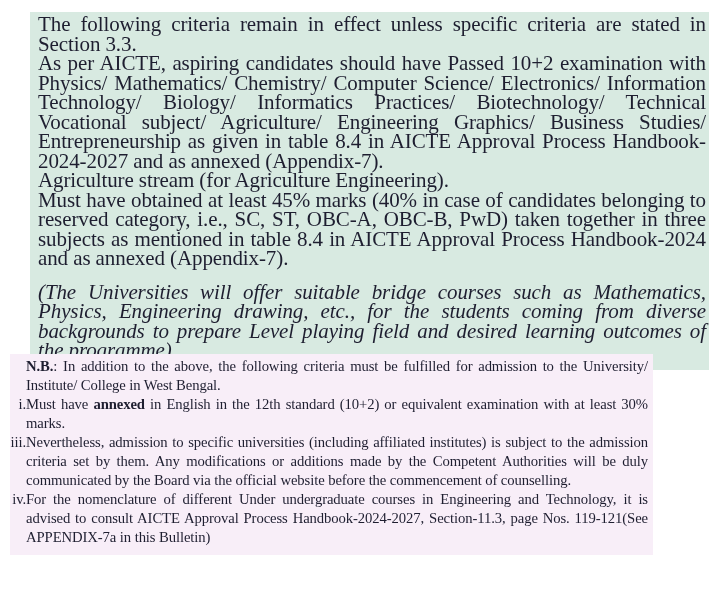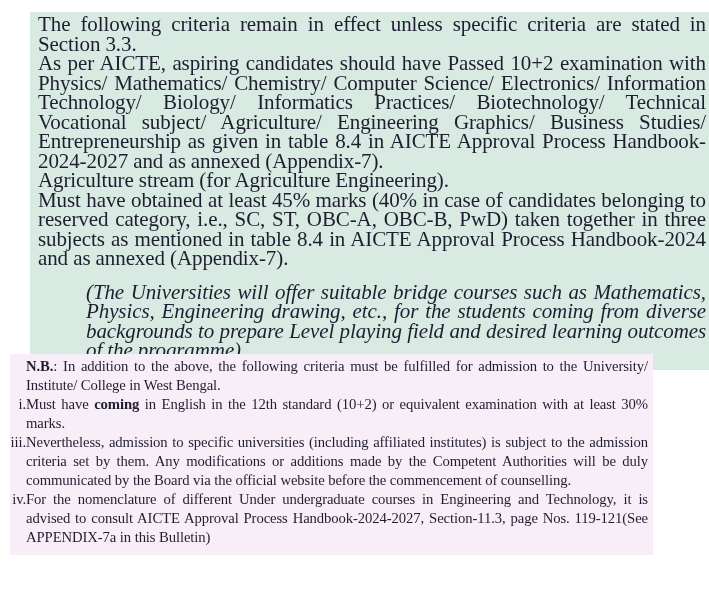--- a/index.html
+++ b/index.html
@@ -31,21 +31,21 @@
     left: 10px;
     top: 354px;
     width: 643px;
     background: var(--pink-panel-bg, #f8eef8);
     padding: 3px 5px 8px 0;
     font-size: 14.7px;
     line-height: 19px;
   }
   p { margin: 0; }
   .spaced { }
-  .spaced-lg { margin-top: 14px; margin-left: 48px; }
+  .spaced-lg { margin-top: 14px; }
   .bold, strong { font-weight: bold; }
   .italic { font-style: italic; }
   .nb-para { padding-left: 16px; }
   .list-item { display: flex; }
   .list-item .marker {
     flex: 0 0 16px;
     text-align: right;
     white-space: nowrap;
   }
   .list-item .item-text {
@@ -63,21 +63,21 @@
   <p class="spaced">Must have obtained at least 45% marks (40% in case of candidates belonging to reserved category, i.e., SC, ST, OBC-A, OBC-B, PwD) taken together in three subjects as mentioned in table 8.4 in AICTE Approval Process Handbook-2024 and as annexed (Appendix-7).</p>
   <p class="italic spaced-lg">(The Universities will offer suitable bridge courses such as Mathematics, Physics, Engineering drawing, etc., for the students coming from diverse backgrounds to prepare Level playing field and desired learning outcomes of the programme)</p>
 </section>
 
 <section class="panel pink">
   <p class="nb-para">
     <strong>N.B.</strong><span>: In addition to the above, the following criteria must be fulfilled for admission to the University/ Institute/ College in West Bengal.</span>
   </p>
   <div class="list-item">
     <span class="marker">i.</span>
-    <span class="item-text"><span>Must have </span><strong>coming</strong><span> in English in the 12th standard (10+2) or equivalent examination with at least 30% marks.</span></span>
+    <span class="item-text"><span>Must have </span><strong>annexed</strong><span> in English in the 12th standard (10+2) or equivalent examination with at least 30% marks.</span></span>
   </div>
   <div class="list-item">
     <span class="marker">iii.</span>
     <span class="item-text">Nevertheless, admission to specific universities (including affiliated institutes) is subject to the admission criteria set by them. Any modifications or additions made by the Competent Authorities will be duly communicated by the Board via the official website before the commencement of counselling.</span>
   </div>
   <div class="list-item">
     <span class="marker">iv.</span>
     <span class="item-text">For the nomenclature of different Under undergraduate courses in Engineering and Technology, it is advised to consult AICTE Approval Process Handbook-2024-2027, Section-11.3, page Nos. 119-121(See APPENDIX-7a in this Bulletin)</span>
   </div>
 </section>

